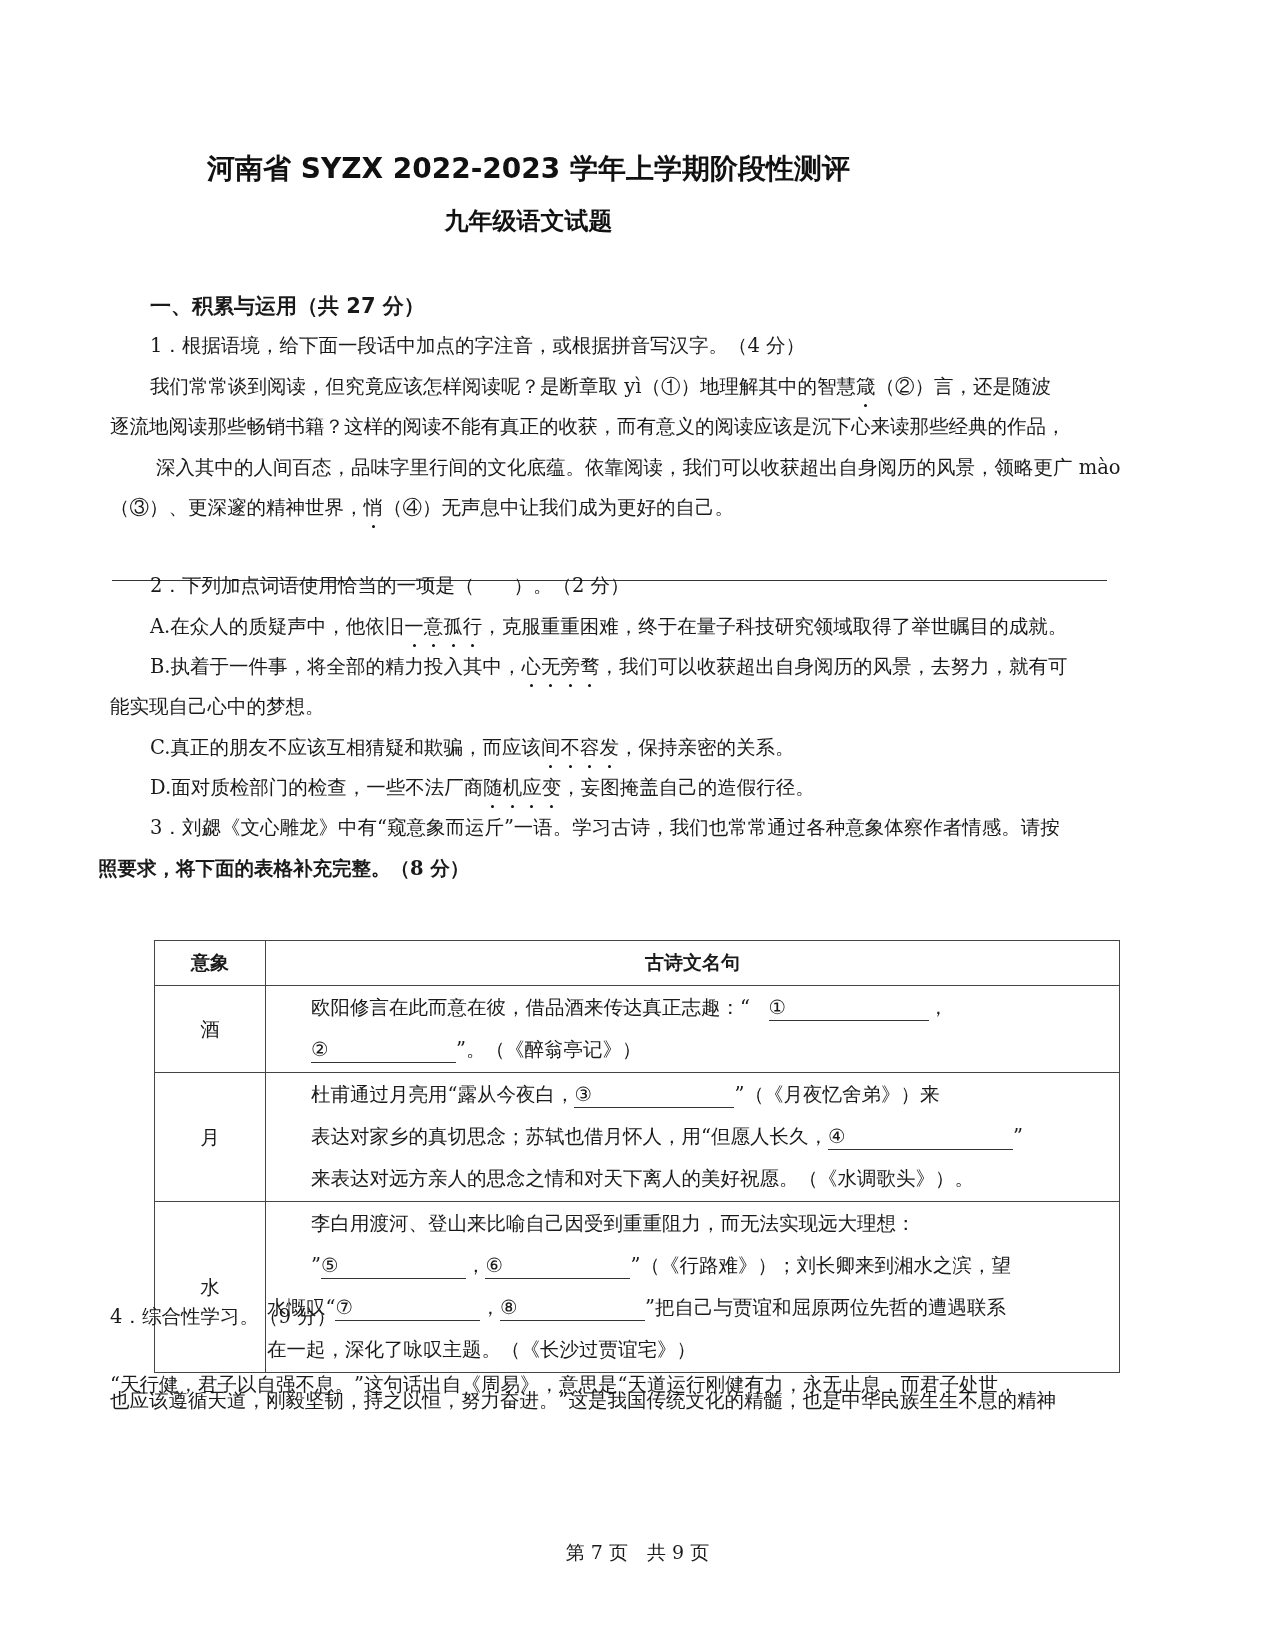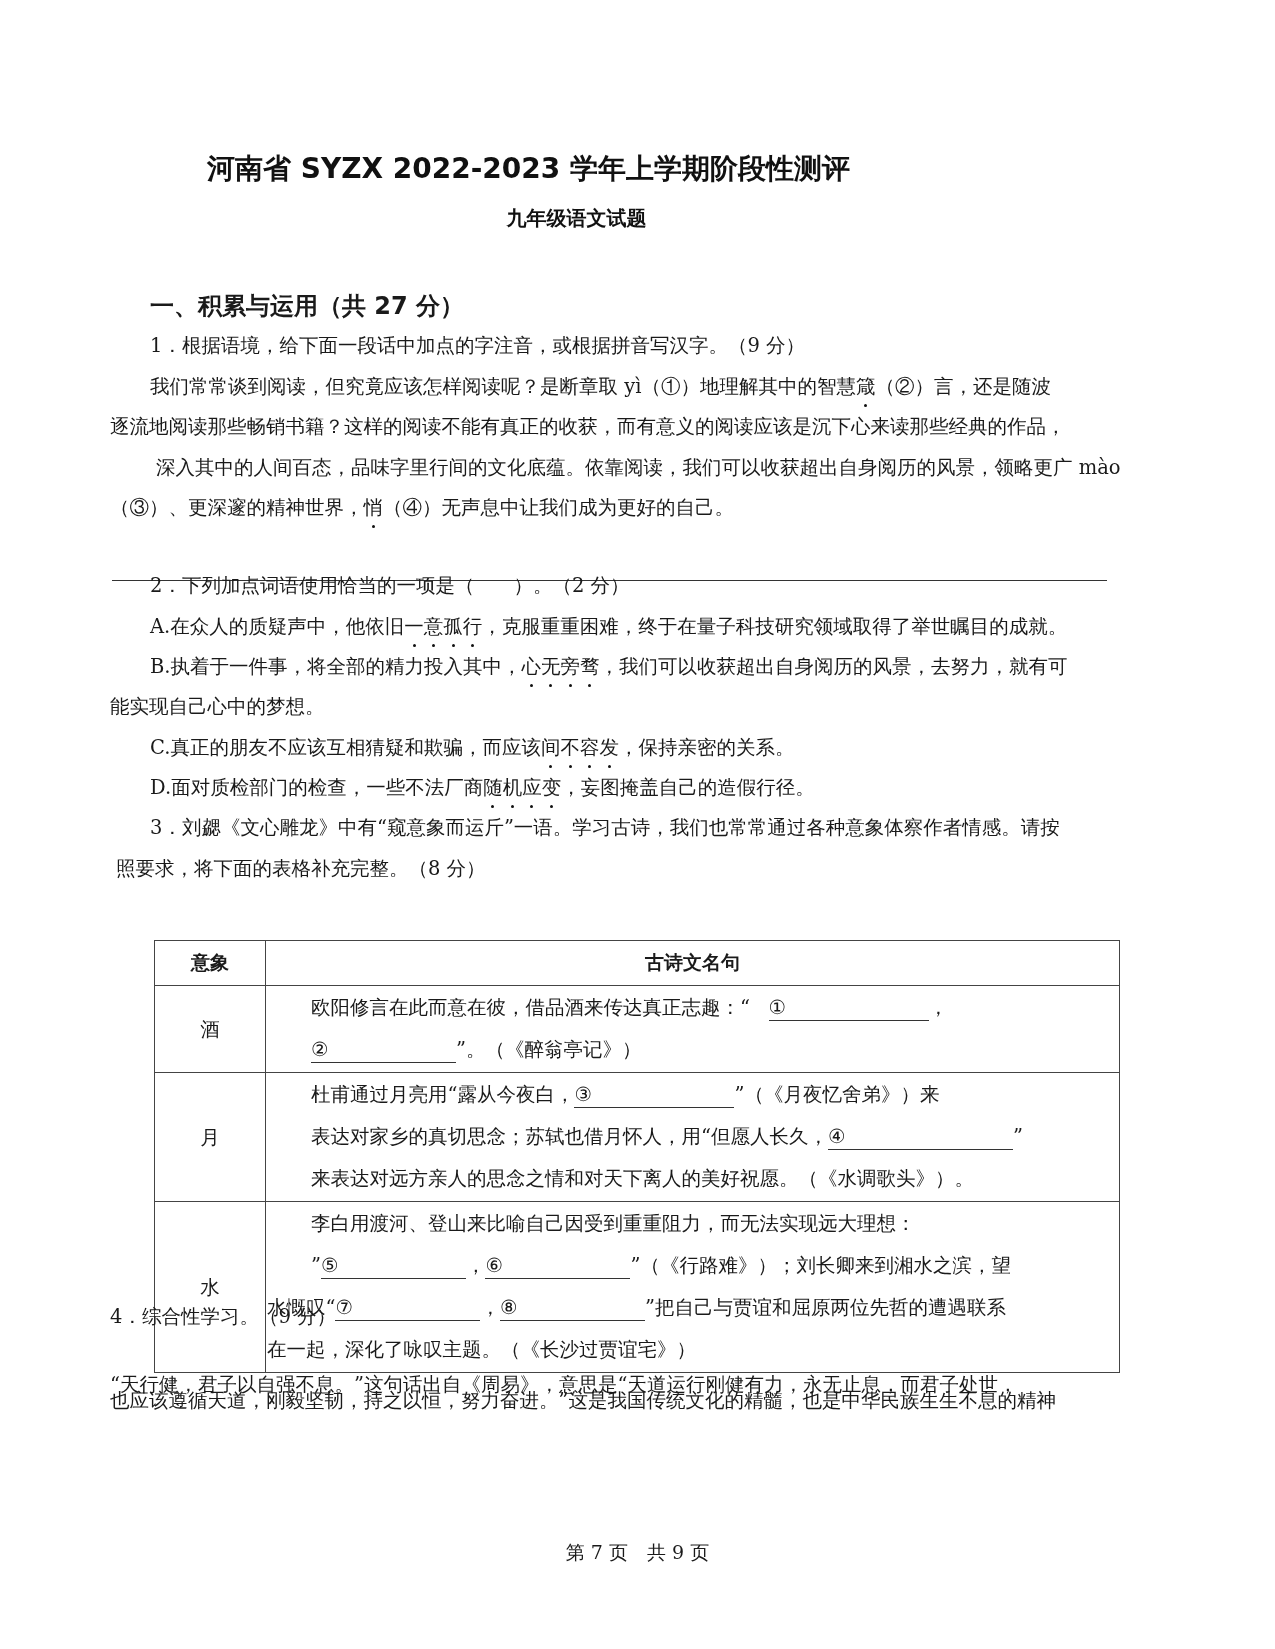--- a/index.html
+++ b/index.html
@@ -8,21 +8,21 @@
     font-family: "DejaVu Serif", "Liberation Serif", serif;
     color: #1a1a1a;
   }
   .page { position: absolute; left: 0; top: 0; width: 1275px; height: 1649px; }
   .title {
     position: absolute; left: 0; width: 1057px; text-align: center;
     font-family: "DejaVu Sans", "Liberation Sans", sans-serif;
     font-weight: bold; color: #111;
   }
   .t1 { top: 150px; font-size: 28px; }
-  .t2 { top: 205px; font-size: 20px; margin-left: 48px; }
+  .t2 { top: 205px; font-size: 24px; }
   .meta { position: absolute; top: 262px; left: 0; width: 1275px; text-align: center; font-size: 19px; }
   .line { position: absolute; font-size: 19.5px; white-space: nowrap; line-height: 28px; }
   .bold { font-family: "DejaVu Sans", "Liberation Sans", sans-serif; font-weight: bold; }
   .dot { position: relative; display: inline-block; }
   .dot::after {
     content: ""; position: absolute; left: 50%; bottom: -6px; width: 3px; height: 3px;
     margin-left: -1.5px; border-radius: 50%; background: #111;
   }
   .rule { position: absolute; left: 112px; top: 580px; width: 995px; height: 0; border-top: 1.5px solid #333; }
   table.imagery {
@@ -41,23 +41,23 @@
   .footer { position: absolute; top: 1540px; left: 0; width: 1275px; text-align: center; font-size: 19px; }
 </style>
 </head>
 <body>
 
 <div class="page">
 
   <div class="title t1">河南省 SYZX 2022-2023 学年上学期阶段性测评</div>
   <div class="title t2">九年级语文试题</div>
 
-  <div class="line bold" style="top:292px; left:150px; font-size:24px;">一、积累与运用（共 27 分）</div>
+  <div class="line bold" style="top:292px; left:150px; font-size:21px;">一、积累与运用（共 27 分）</div>
 
-  <div class="line" style="top:332px; left:150px;">1．根据语境，给下面一段话中加点的字注音，或根据拼音写汉字。（9 分）</div>
+  <div class="line" style="top:332px; left:150px;">1．根据语境，给下面一段话中加点的字注音，或根据拼音写汉字。（4 分）</div>
   <div class="line" style="top:373px; left:150px;">
     <span>我们常常谈到阅读，但究竟应该怎样阅读呢？是断章取 yì（①）地理解其中的智慧</span><span class="dot">箴</span><span>（②）言，还是随波</span>
   </div>
   <div class="line" style="top:413px; left:110px;">逐流地阅读那些畅销书籍？这样的阅读不能有真正的收获，而有意义的阅读应该是沉下心来读那些经典的作品，</div>
   <div class="line" style="top:454px; left:110px;margin-left:46px;">深入其中的人间百态，品味字里行间的文化底蕴。依靠阅读，我们可以收获超出自身阅历的风景，领略更广 mào</div>
   <div class="line" style="top:494px; left:110px;">
     <span>（③）、更深邃的精神世界，</span><span class="dot">悄</span><span>（④）无声息中让我们成为更好的自己。</span>
   </div>
 
   <div class="rule"></div>
@@ -71,21 +71,21 @@
   </div>
   <div class="line" style="top:693px; left:110px;">能实现自己心中的梦想。</div>
   <div class="line" style="top:734px; left:150px;">
     <span>C.真正的朋友不应该互相猜疑和欺骗，而应该</span><span class="dots"><span class="dot">间</span><span class="dot">不</span><span class="dot">容</span><span class="dot">发</span></span><span>，保持亲密的关系。</span>
   </div>
   <div class="line" style="top:774px; left:150px;">
     <span>D.面对质检部门的检查，一些不法厂商</span><span class="dots"><span class="dot">随</span><span class="dot">机</span><span class="dot">应</span><span class="dot">变</span></span><span>，妄图掩盖自己的造假行径。</span>
   </div>
 
   <div class="line" style="top:814px; left:150px;">3．刘勰《文心雕龙》中有“窥意象而运斤”一语。学习古诗，我们也常常通过各种意象体察作者情感。请按</div>
-  <div class="line" style="top:855px; left:116px;">照要求，将下面的表格补充完整。（8 分）</div>
+  <div class="line" style="top:855px; left:98px;font-weight:bold;">照要求，将下面的表格补充完整。（8 分）</div>
 
   <table class="imagery">
     <tbody>
         <tr>
       <th class="col-img">意象</th>
       <th>古诗文名句</th>
     </tr>
     <tr style="height:82px;">
       <td class="col-img">酒</td>
       <td>

